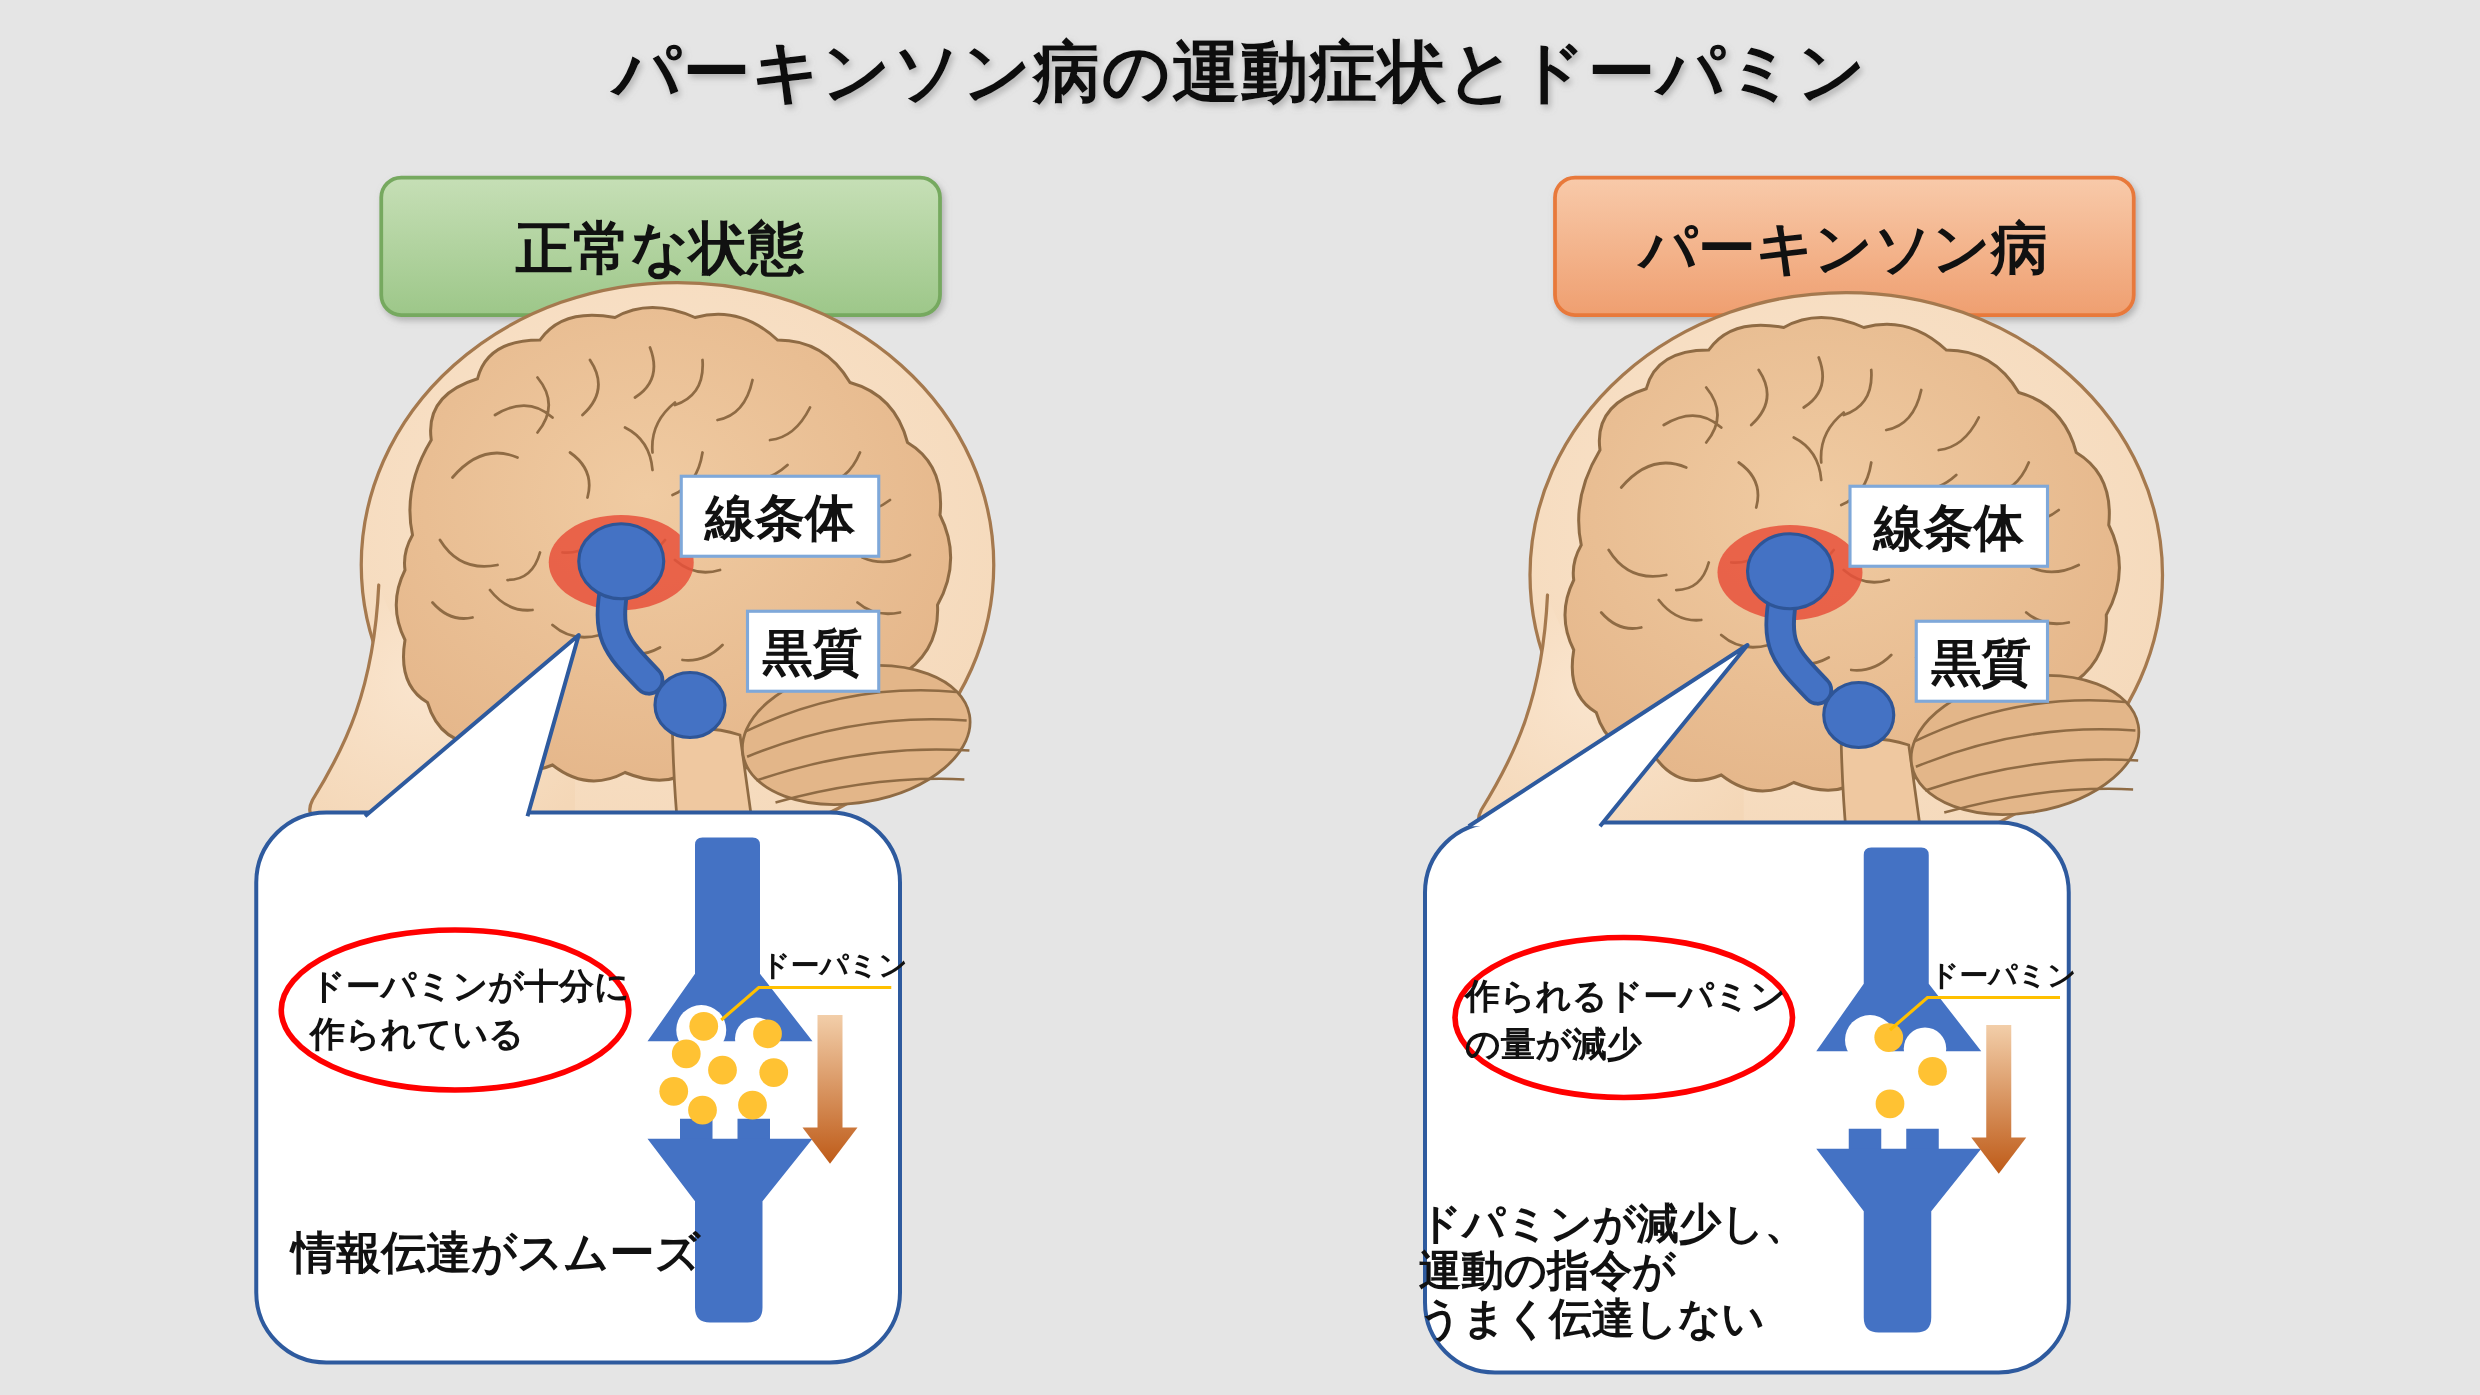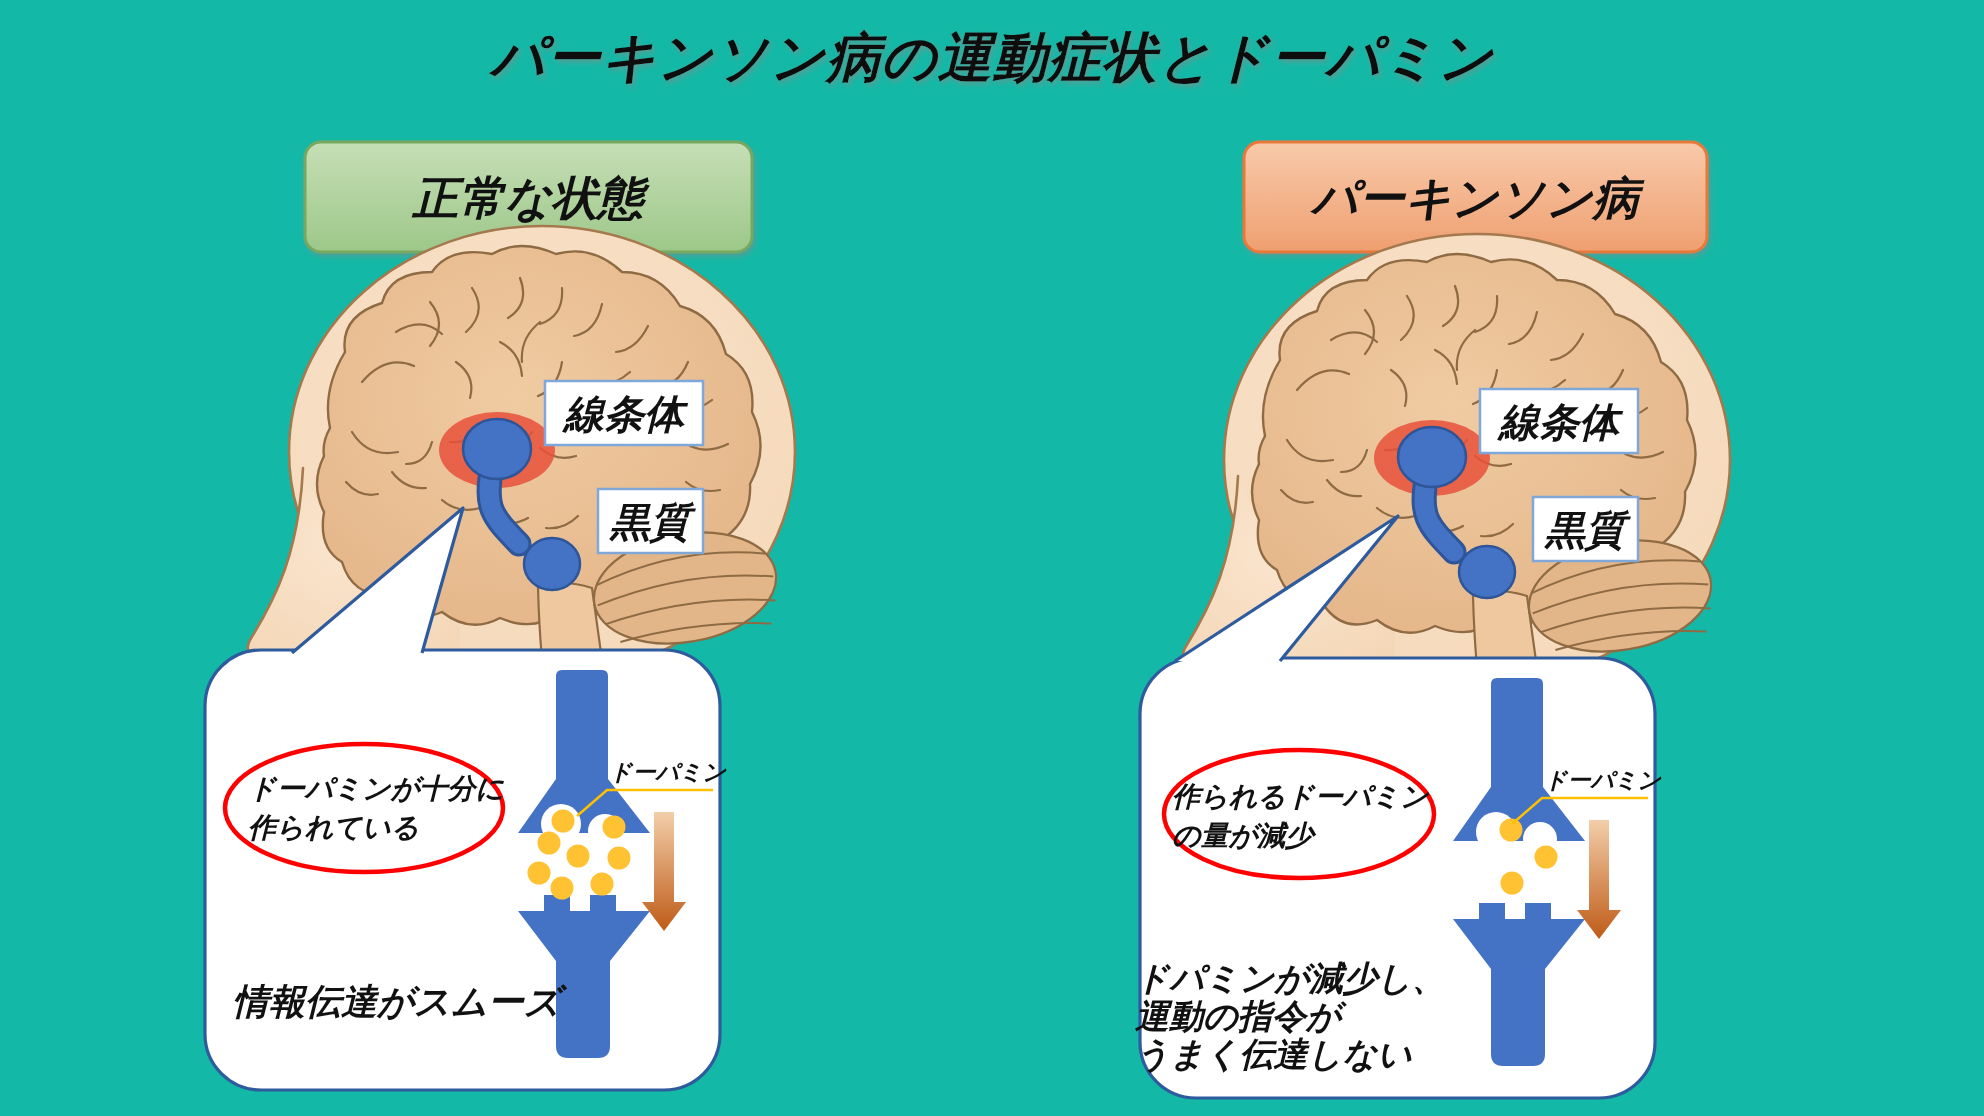--- a/index.html
+++ b/index.html
@@ -1,17 +1,17 @@
 <!DOCTYPE html>
 <html><head>
 <meta charset="utf-8">
 <style>
   html,body{margin:0;padding:0;background:#ffffff;}
-  #stage{position:relative;width:1984px;height:1116px;background:#14b8a6;overflow:hidden;
-         font-family:"Liberation Sans","DejaVu Sans",sans-serif;font-style:italic;}
+  #stage{position:relative;width:1984px;height:1116px;background:#e5e5e5;overflow:hidden;
+         font-family:"Liberation Sans","DejaVu Sans",sans-serif;}
   svg{display:block;}
   text{font-family:"Liberation Sans","DejaVu Sans",sans-serif;font-weight:bold;fill:#111111;}
   .title-text{font-size:54px;letter-spacing:1px;}
   .hdr-text{font-size:46px;}
   .boxlbl{font-size:40px;}
   .dopa-lbl{font-size:23px;}
   .callout-txt{font-size:28px;}
   .caption-L{font-size:36px;}
   .caption-R{font-size:34px;}
 </style>

